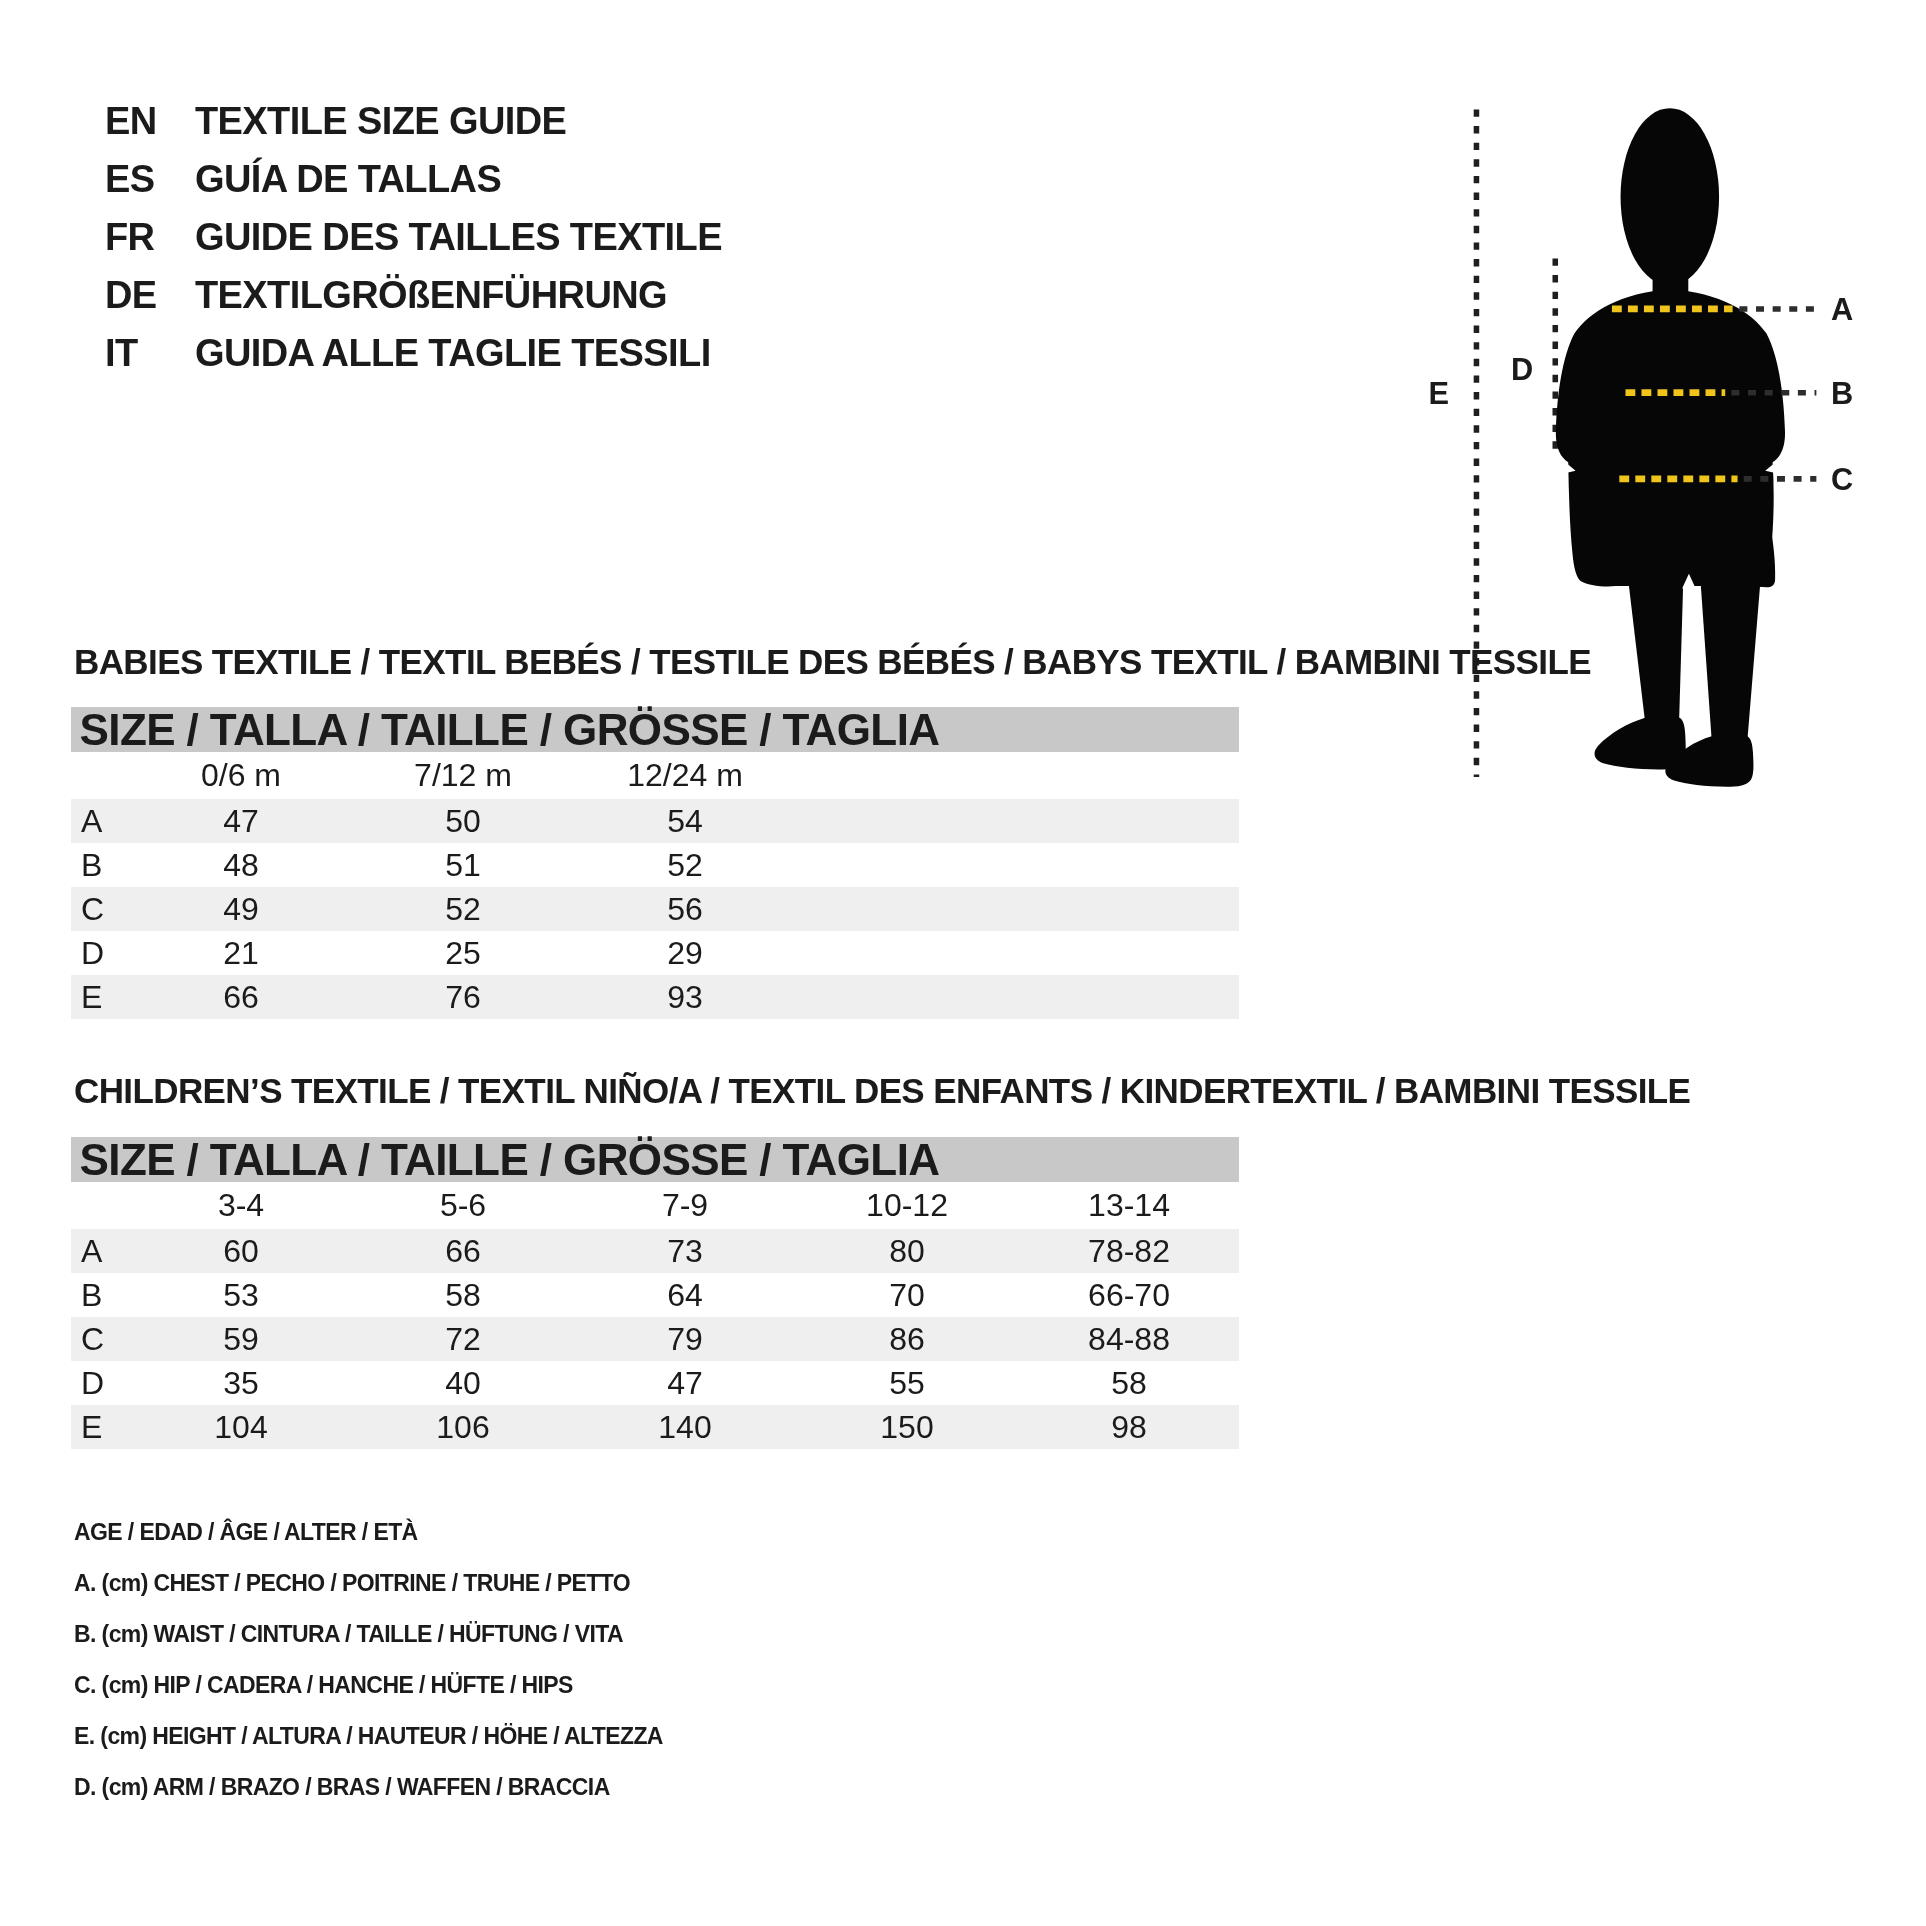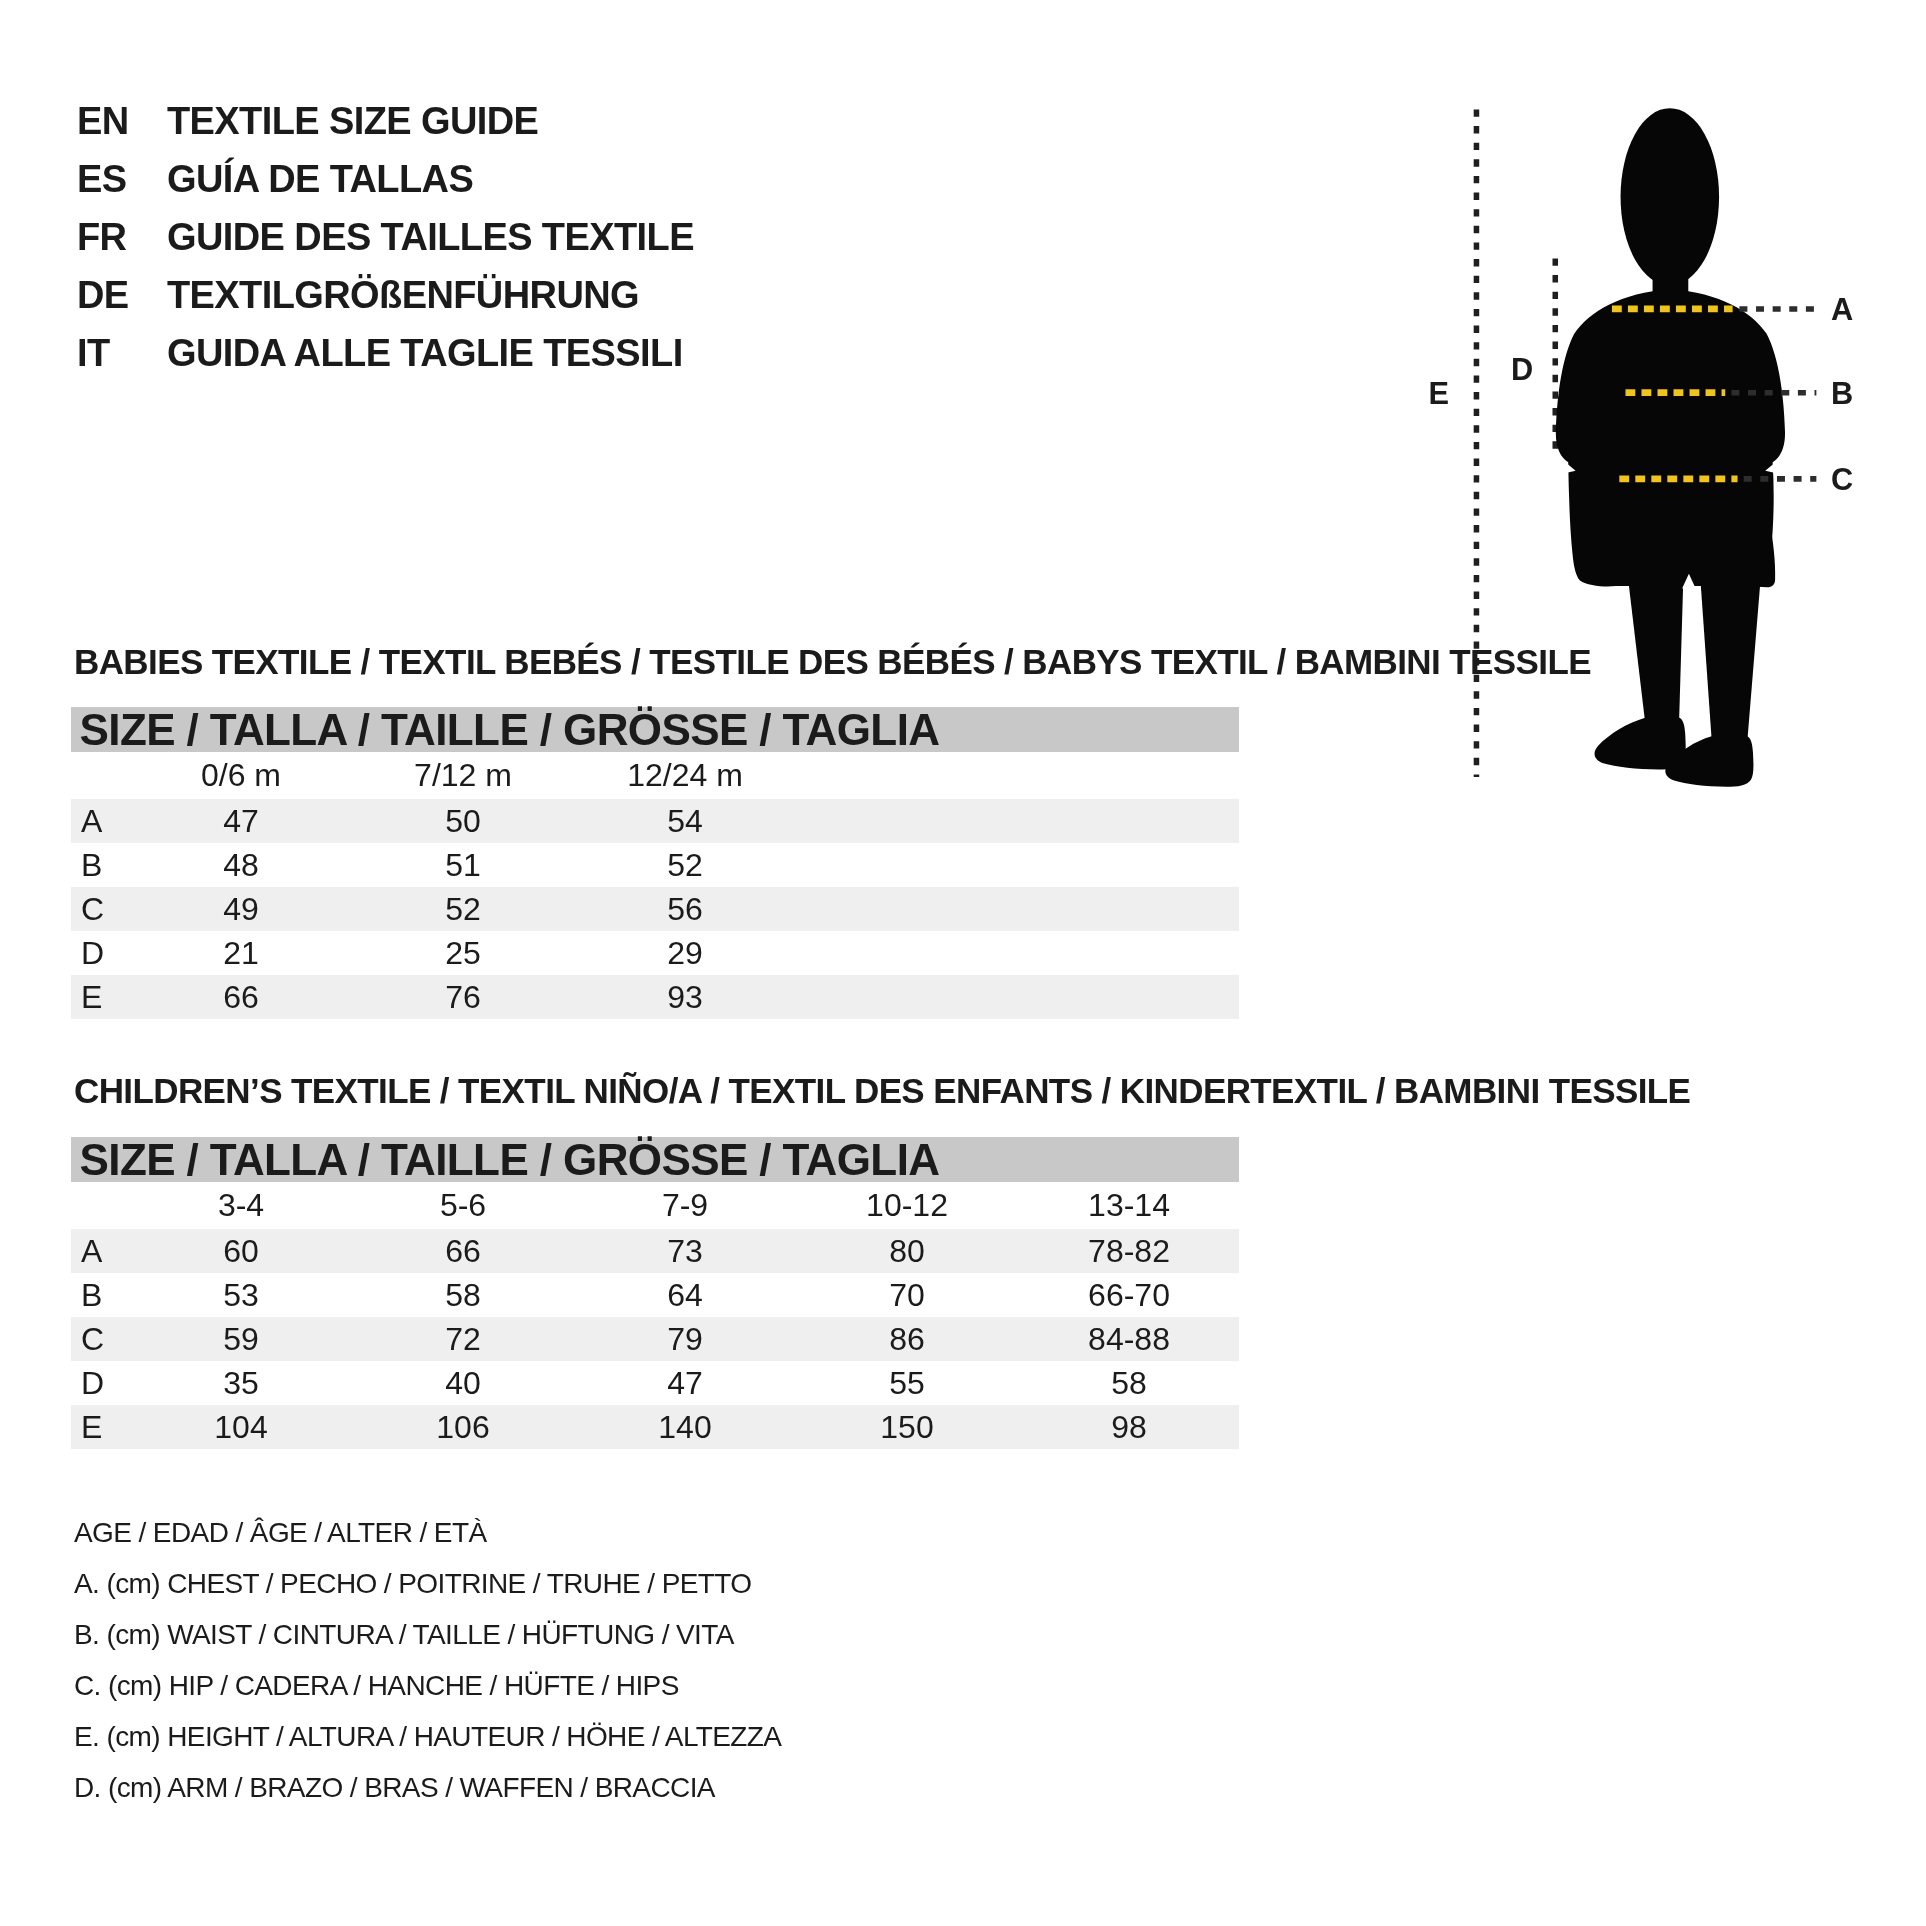--- a/index.html
+++ b/index.html
@@ -7,21 +7,21 @@
     position:relative;
     width:1926px;height:1926px;
     background:#ffffff;
     font-family:"Liberation Sans", sans-serif;
     color:#1b1b1b;
     overflow:hidden;
   }
   
   .langs{position:absolute;left:77px;top:92px;}
   .lang-row{display:flex;align-items:center;height:58px;font-size:38px;font-weight:700;letter-spacing:-0.6px;}
-  .lang-code{width:90px;flex:0 0 90px;}
+  .lang-code{width:90px;flex:0 0 90px;margin-left:28px;}
   .lang-title{white-space:nowrap;}
   
   .section-heading{
     position:absolute;left:74px;
     font-size:35px;font-weight:700;letter-spacing:-0.6px;white-space:nowrap;
   }
   .heading-babies{top:642px;text-align:center;}
   .heading-children{top:1071px;}
   
   .sizetable{position:absolute;left:71px;width:1168px;}
@@ -32,21 +32,21 @@
     padding-left:8.6px;box-sizing:border-box;
     font-size:44px;font-weight:700;letter-spacing:-0.6px;
   }
   .cols-row{display:flex;align-items:center;height:47px;font-size:32px;}
   .trow{display:flex;align-items:center;height:44px;font-size:32px;}
   .alt{background:#efefef;}
   .tlabel{width:59px;flex:0 0 59px;padding-left:10px;box-sizing:border-box;font-size:32px;}
   .tcell{width:222px;flex:0 0 222px;text-align:center;}
   
   .legend{position:absolute;left:74px;top:1507px;}
-  .legend-line{font-size:28px;font-weight:400;letter-spacing:-0.6px;line-height:51px;white-space:nowrap;}
+  .legend-line{font-size:23px;font-weight:700;letter-spacing:-0.6px;line-height:51px;white-space:nowrap;}
   
   .figure{position:absolute;left:1405px;top:86px;width:521px;height:702px;}
   .figure text{font-family:"Liberation Sans", sans-serif;font-weight:700;font-size:50px;fill:#1b1b1b;}
 </style>
 </head>
 <body>
 
 <div class="page">
 
   <div class="langs">

